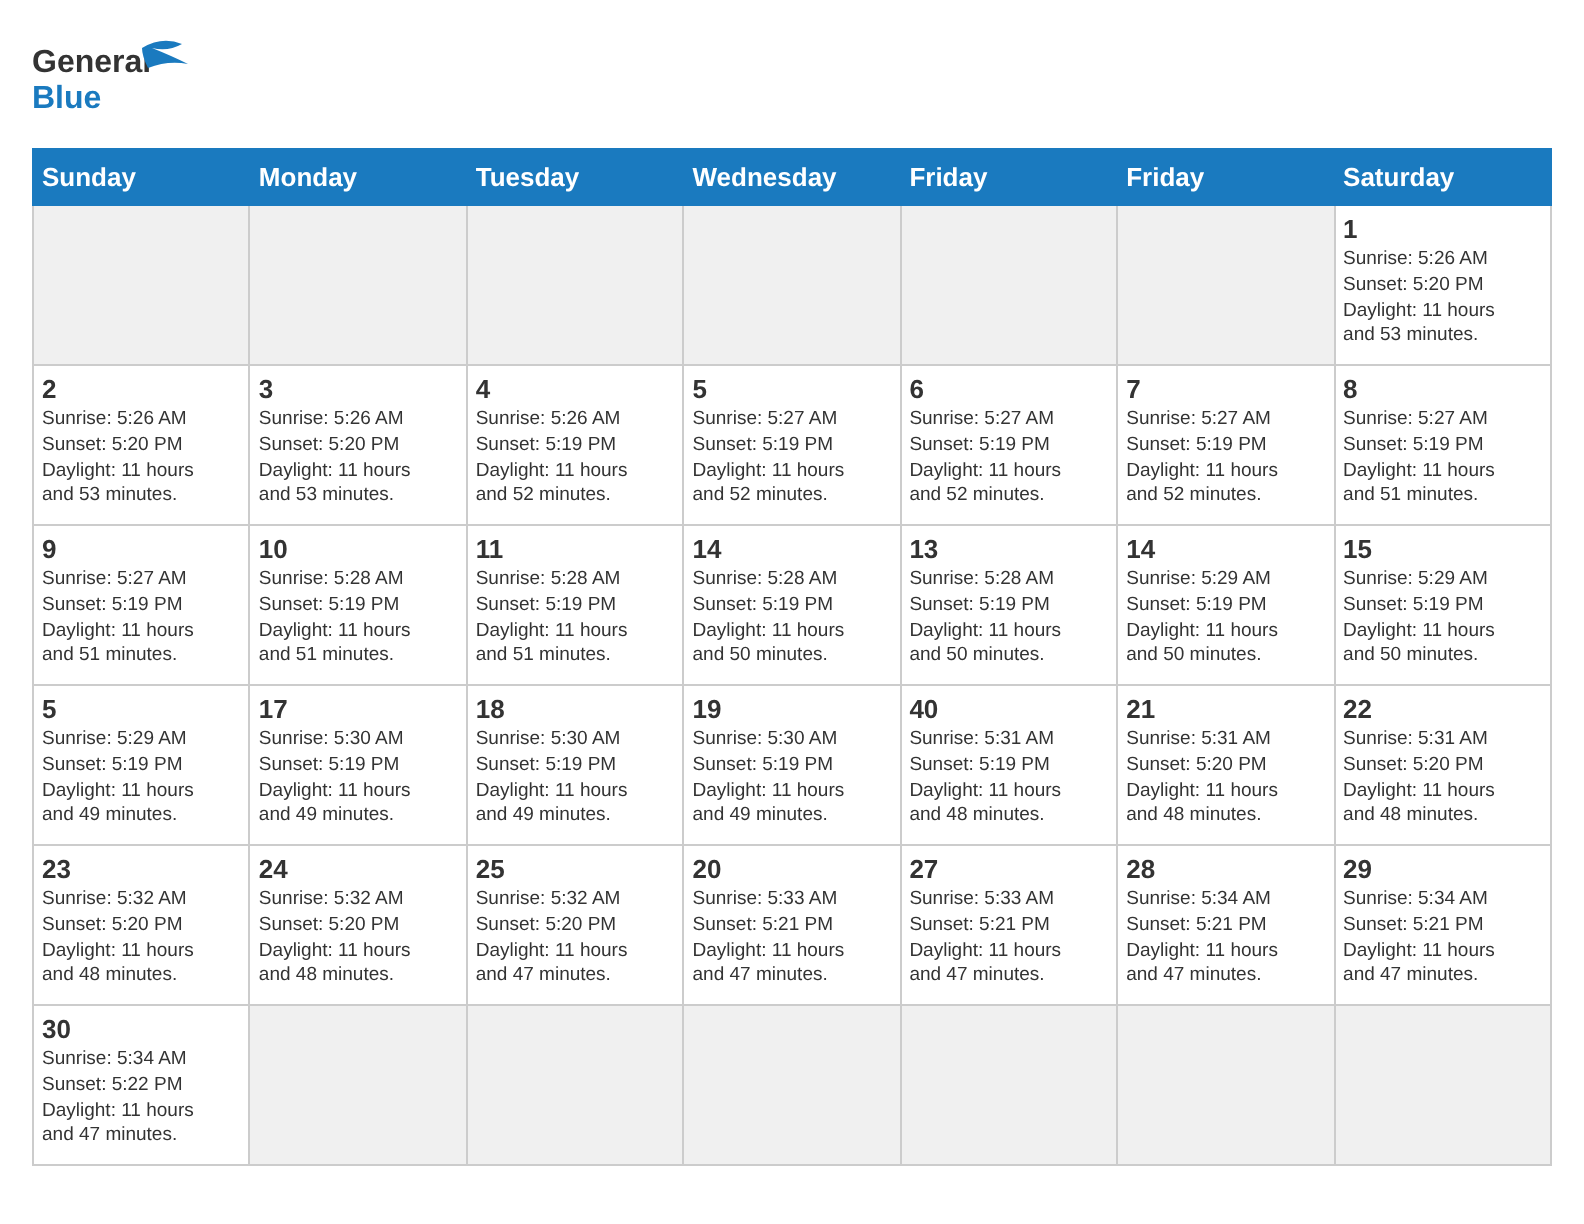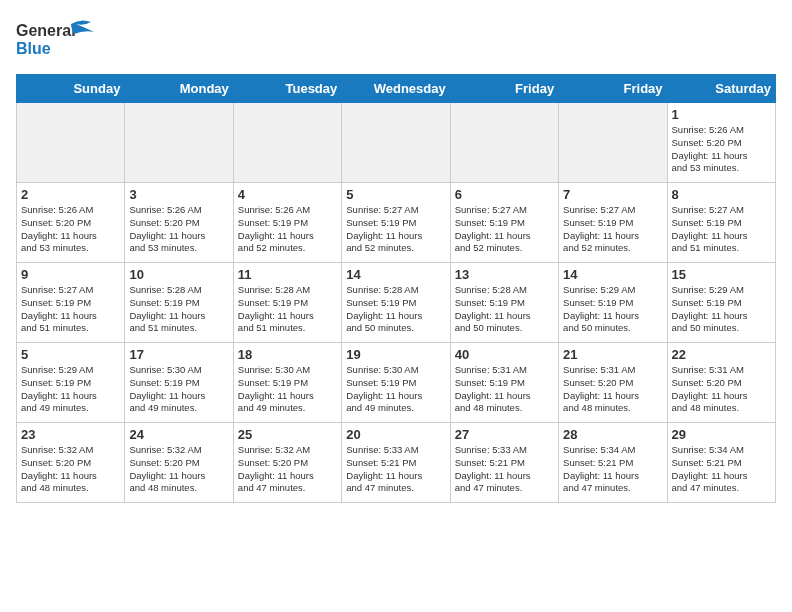--- a/index.html
+++ b/index.html
@@ -36,21 +36,21 @@
     table {
       width: 100%;
       border-collapse: collapse;
       table-layout: fixed;
     }
     thead th {
       background: #1a7abf;
       color: #fff;
       font-size: 13px;
       padding: 6px 4px;
-      text-align: right;
+      text-align: left;
       border: 1px solid #1a7abf;
     }
     tbody td {
       border: 1px solid #ccc;
       vertical-align: top;
       padding: 4px 4px 4px 4px;
       height: 80px;
       font-size: 10px;
       color: #333;
       background: #fff;
@@ -319,14 +319,29 @@
 and 47 minutes.</div>
         </td>
         <td>
           <div class="day-number">29</div>
           <div class="cell-info" style="white-space: pre-line;">Sunrise: 5:34 AM
 Sunset: 5:21 PM
 Daylight: 11 hours
 and 47 minutes.</div>
         </td>
       </tr>
+      <tr class="bottom-row">
+        <td class="has-content">
+          <div class="day-number">30</div>
+          <div class="cell-info" style="white-space: pre-line;">Sunrise: 5:34 AM
+Sunset: 5:22 PM
+Daylight: 11 hours
+and 47 minutes.</div>
+        </td>
+        <td></td>
+        <td></td>
+        <td></td>
+        <td></td>
+        <td></td>
+        <td></td>
+      </tr>
     </tbody>
 </table>
 
 </body></html>

